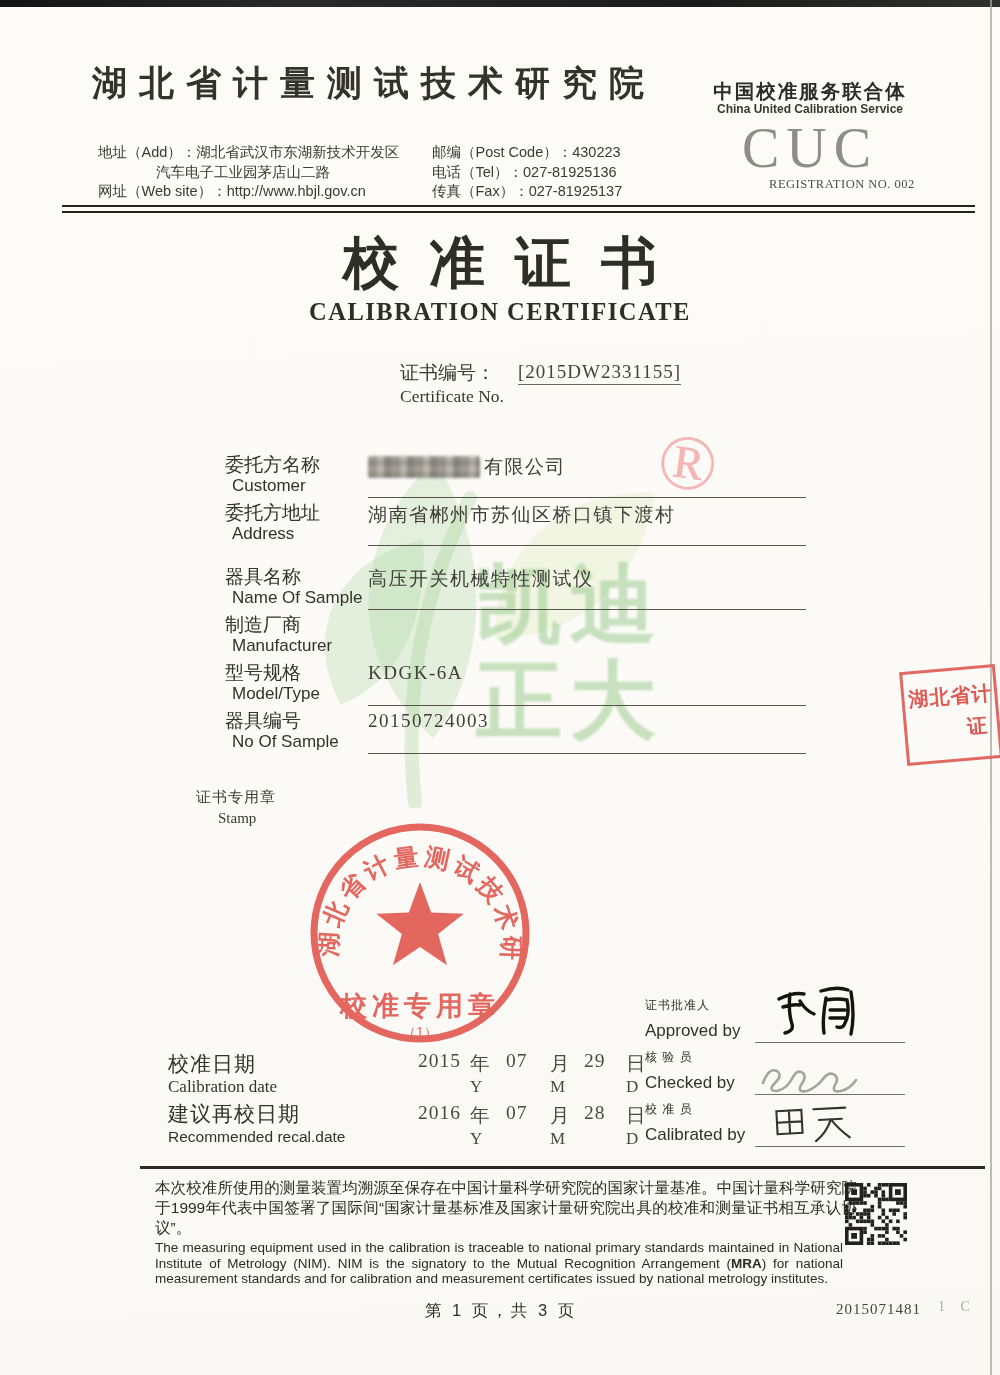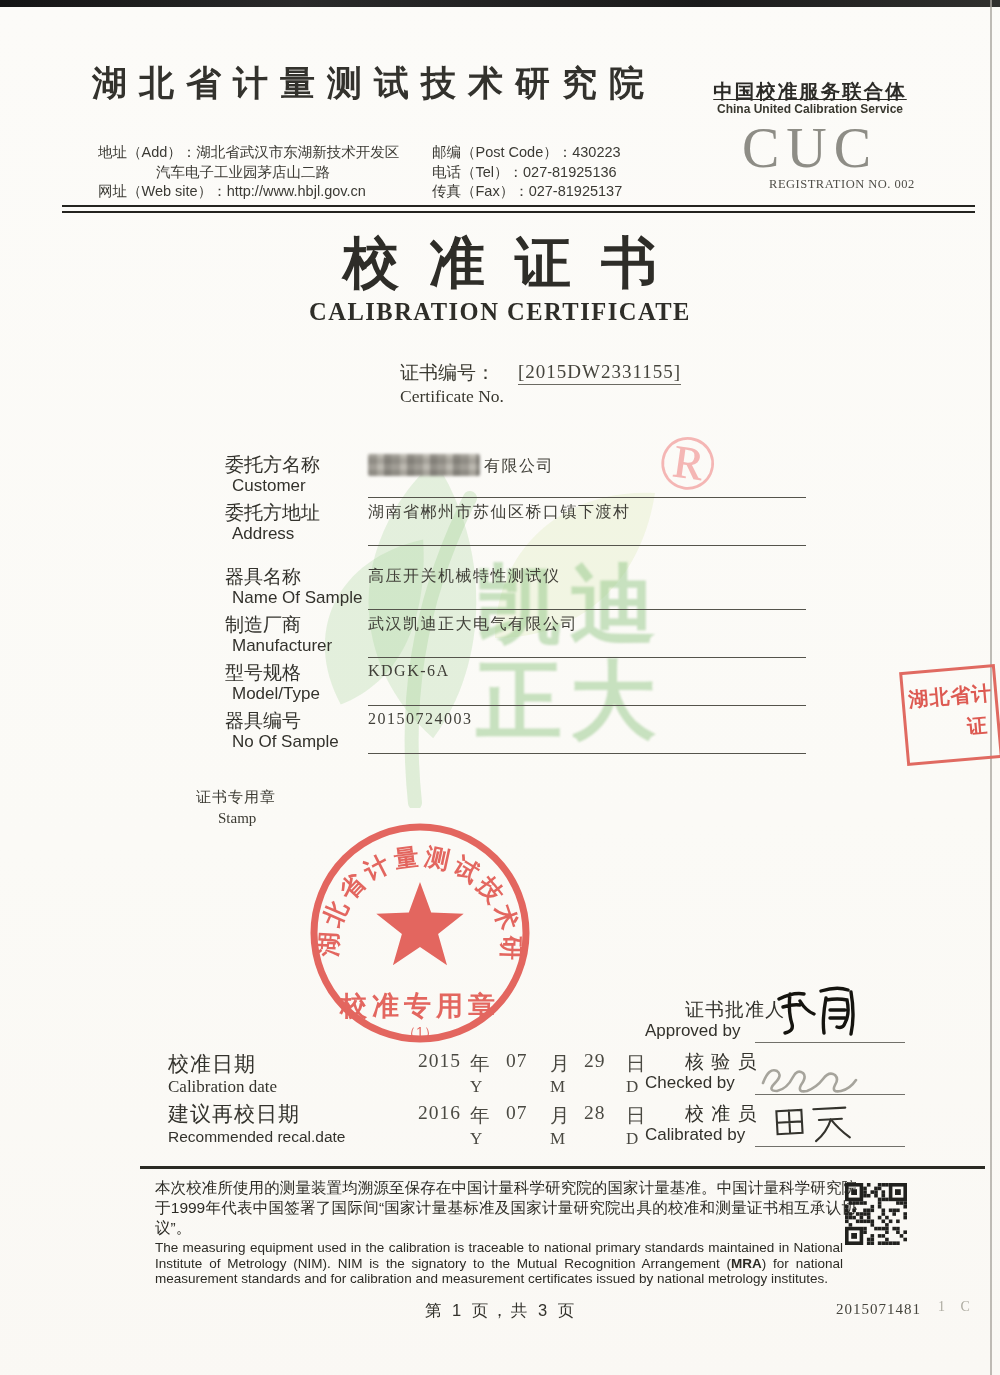--- a/index.html
+++ b/index.html
@@ -10,55 +10,55 @@
   
   .top-band{left:0;top:0;width:1000px;height:7px;background:linear-gradient(90deg,#141414 0%,#2a2a2a 30%,#1b1b1b 70%,#30302e 100%);}
   .edge-line{left:990px;top:0;width:2px;height:1375px;background:#a9a69f;opacity:.75;}
   
   .inst-cn{left:92px;top:60px;font-family:"Liberation Serif",serif;font-size:35px;font-weight:700;letter-spacing:12px;color:#33322d;white-space:nowrap;}
   .inst-en{left:95px;top:114px;font-family:"Liberation Serif",serif;font-size:17.5px;color:#3a3934;}
   .contact{left:98px;top:143px;font-size:14.5px;line-height:19.5px;color:#3b3a34;}
   .contact .col-l{position:absolute;left:0;top:0;width:330px;white-space:nowrap;}
   .contact .col-r{position:absolute;left:334px;top:0;width:240px;white-space:nowrap;}
   .contact .indent{padding-left:58px;}
-  .cuc-cn{left:710px;top:78px;width:200px;text-align:center;font-size:19.5px;font-weight:700;letter-spacing:2px;color:#2c2b27;white-space:nowrap;text-decoration:underline;}
+  .cuc-cn{left:710px;top:78px;width:200px;text-align:center;font-size:19.5px;font-weight:700;letter-spacing:2px;color:#2c2b27;white-space:nowrap;}
   .cuc-en{left:706px;top:102px;width:208px;text-align:center;font-size:12px;font-weight:700;color:#39382f;white-space:nowrap;}
   .cuc-abbr{left:706px;top:116px;width:208px;text-align:center;font-family:"Liberation Serif",serif;font-size:56px;letter-spacing:7px;color:#8e8d86;}
   .cuc-reg{left:738px;top:177px;width:208px;text-align:center;font-family:"Liberation Serif",serif;font-size:12.5px;letter-spacing:.5px;color:#4f4e48;white-space:nowrap;}
   .double-rule{left:62px;top:205px;width:913px;height:4px;border-top:2.5px solid #24241f;border-bottom:2.5px solid #24241f;}
   
   .title-cn{left:0;top:226px;width:1000px;text-align:center;font-family:"Liberation Serif",serif;font-size:56px;font-weight:700;letter-spacing:30px;text-indent:30px;color:#2e2d28;}
   .title-en{left:0;top:298px;width:1000px;text-align:center;font-family:"Liberation Serif",serif;font-size:24.5px;font-weight:700;letter-spacing:1.5px;color:#2e2d28;}
   
   .certno-cn{left:400px;top:360px;font-size:19px;color:#38372f;}
   .certno-en{left:400px;top:386px;font-family:"Liberation Serif",serif;font-size:17.5px;color:#38372f;}
   .certno-val{left:518px;top:361px;font-family:"Liberation Serif",serif;font-size:19px;letter-spacing:1px;color:#45443c;border-bottom:1.2px solid #6b6a62;padding-bottom:1px;}
   
   .wm-leaves{left:265px;top:408px;pointer-events:none;}
   .wm-chars{left:476px;top:556px;font-size:86px;line-height:96px;font-weight:700;letter-spacing:8px;color:rgba(148,200,136,.50);filter:blur(1.2px);pointer-events:none;}
   .wm-reg{left:658px;top:418px;font-family:"Liberation Serif",serif;font-size:78px;color:rgba(238,125,125,.55);transform:rotate(8deg);pointer-events:none;}
   
   .frow{position:absolute;left:225px;width:585px;height:48px;}
   .frow .cn{position:absolute;left:0;top:0;font-size:19px;color:#33322c;white-space:nowrap;}
   .frow .en{position:absolute;left:7px;top:24px;font-size:17px;color:#33322c;white-space:nowrap;}
   .frow .val{position:absolute;left:143px;top:2px;width:438px;height:43px;border-bottom:1.4px solid #55544c;
-             font-family:"Liberation Serif",serif;font-size:16px;letter-spacing:1.5px;color:#403f38;}
+             font-family:"Liberation Serif",serif;font-size:19px;letter-spacing:1.5px;color:#403f38;}
   .redact{display:inline-block;width:112px;height:22px;vertical-align:-5px;margin-right:4px;border-radius:2px;
           background:repeating-linear-gradient(90deg,#b9b7b2 0 9px,#d8d6d1 9px 16px,#a9a7a2 16px 23px),repeating-linear-gradient(0deg,#c5c3be 0 6px,#dddbd6 6px 12px);
           background-blend-mode:multiply;filter:blur(1.6px);}
   
   .stamp-cn{left:196px;top:788px;font-family:"Liberation Serif",serif;font-size:15px;color:#3c3b33;letter-spacing:1px;}
   .stamp-en{left:218px;top:810px;font-family:"Liberation Serif",serif;font-size:15px;color:#3c3b33;}
   .round-stamp{left:303px;top:816px;width:234px;height:234px;color:#e0524b;opacity:.88;}
   .side-stamp{left:903px;top:668px;width:90px;height:88px;border:3px solid #e06a61;transform:rotate(-5deg);color:#dd5a52;}
   .side-stamp .l1{position:absolute;left:4px;top:12px;width:86px;font-size:20px;font-weight:700;letter-spacing:1px;white-space:nowrap;}
   .side-stamp .l2{position:absolute;right:10px;top:44px;font-size:20px;font-weight:700;}
   
   .arow{position:absolute;left:645px;width:260px;height:52px;}
-  .arow .cn{position:absolute;left:0;top:0;font-size:19px;letter-spacing:1px;color:#33322c;white-space:nowrap;margin-left:40px;}
+  .arow .cn{position:absolute;left:0;top:0;font-size:12px;letter-spacing:1px;color:#33322c;white-space:nowrap;}
   .arow .en{position:absolute;left:0;top:24px;font-size:17px;color:#33322c;white-space:nowrap;}
   .arow .sig-line{position:absolute;left:110px;top:0;width:150px;height:45px;border-bottom:1.5px solid #71706a;}
   .sig-svg{position:absolute;}
   
   .drow-cn{font-size:21px;color:#33322c;letter-spacing:1px;white-space:nowrap;position:absolute;left:168px;}
   .drow-en{font-family:"Liberation Serif",serif;font-size:17px;color:#33322c;white-space:nowrap;position:absolute;left:168px;}
   .dvals{position:absolute;left:418px;display:grid;grid-template-columns:52px 36px 44px 34px 42px 30px;
          font-family:"Liberation Serif",serif;font-size:19.5px;color:#4a4942;letter-spacing:1px;}
   .dvals span{display:block;}
   .dvals .u2{grid-row:2;font-size:17px;}
@@ -135,21 +135,20 @@
     <div class="val">湖南省郴州市苏仙区桥口镇下渡村</div>
   </div>
   <div class="frow" style="top:564px">
     <div class="cn">器具名称</div>
     <div class="en">Name Of Sample</div>
     <div class="val">高压开关机械特性测试仪</div>
   </div>
   <div class="frow" style="top:612px">
     <div class="cn">制造厂商</div>
     <div class="en">Manufacturer</div>
-    <div class="val">武汉凯迪正大电气有限公司</div>
   </div>
   <div class="frow" style="top:660px">
     <div class="cn">型号规格</div>
     <div class="en">Model/Type</div>
     <div class="val">KDGK-6A</div>
   </div>
   <div class="frow" style="top:708px">
     <div class="cn">器具编号</div>
     <div class="en">No Of Sample</div>
     <div class="val">20150724003</div>

